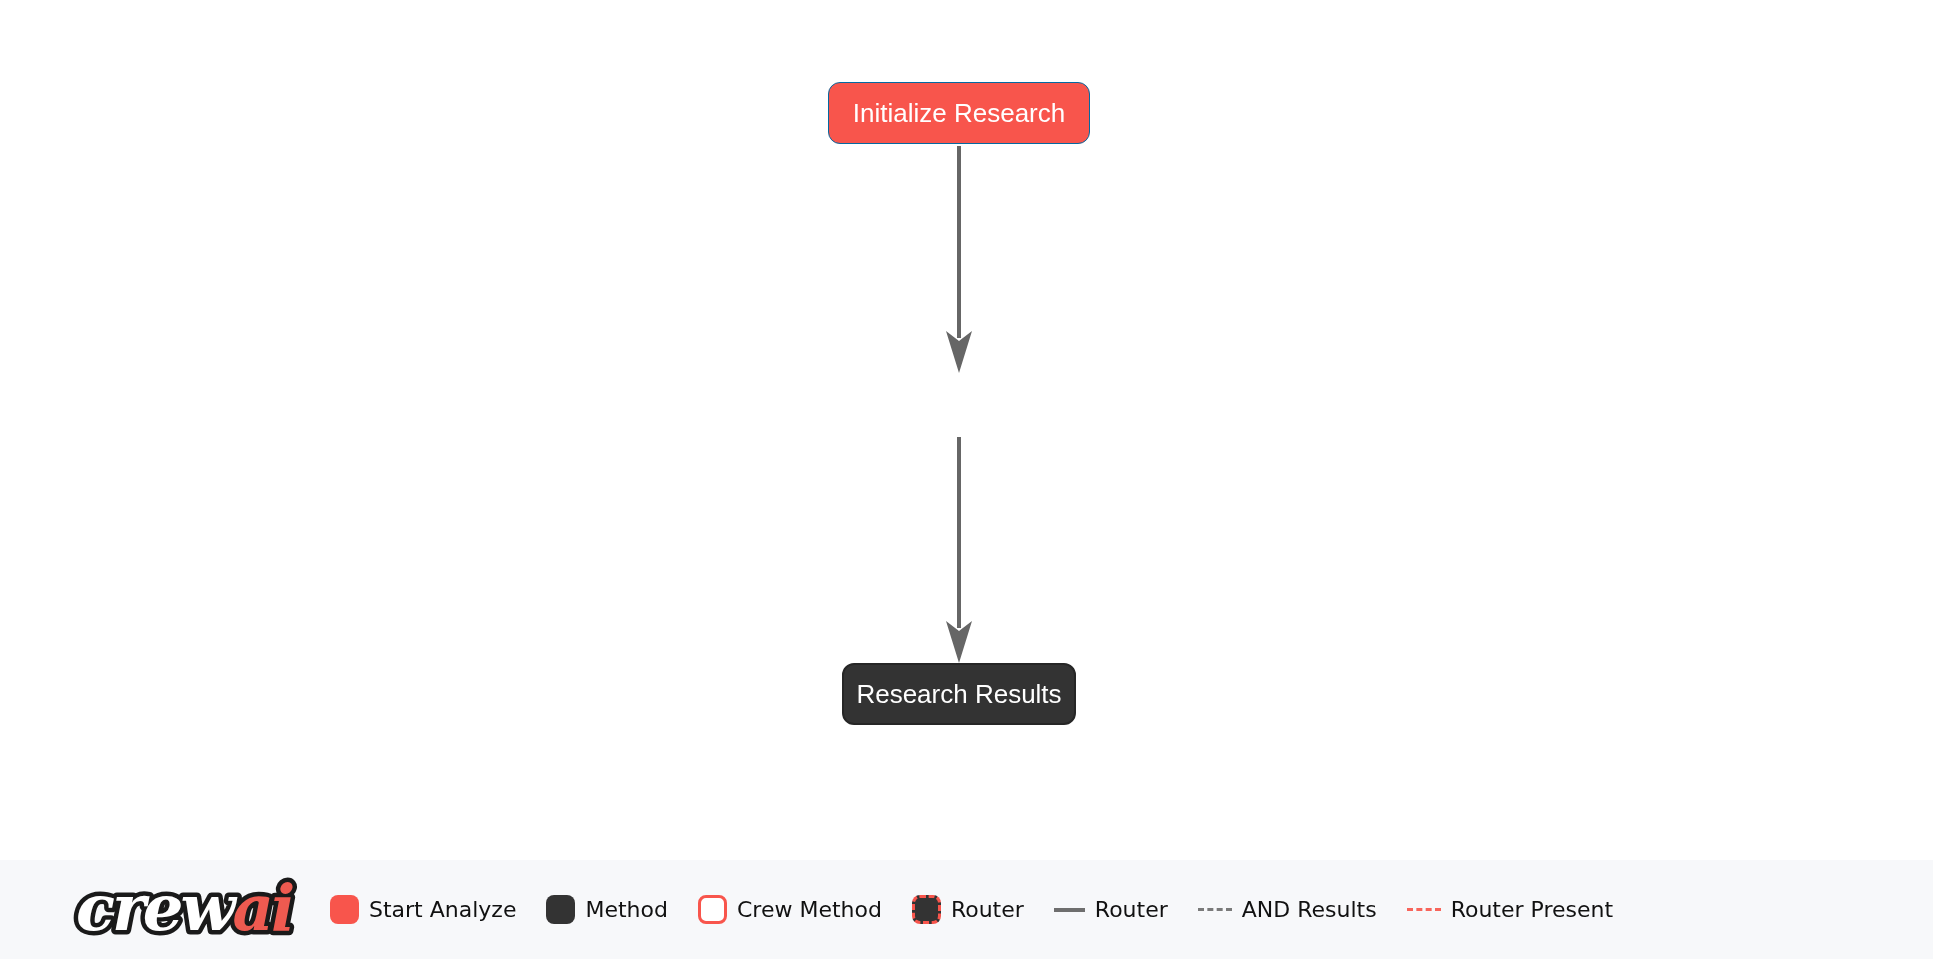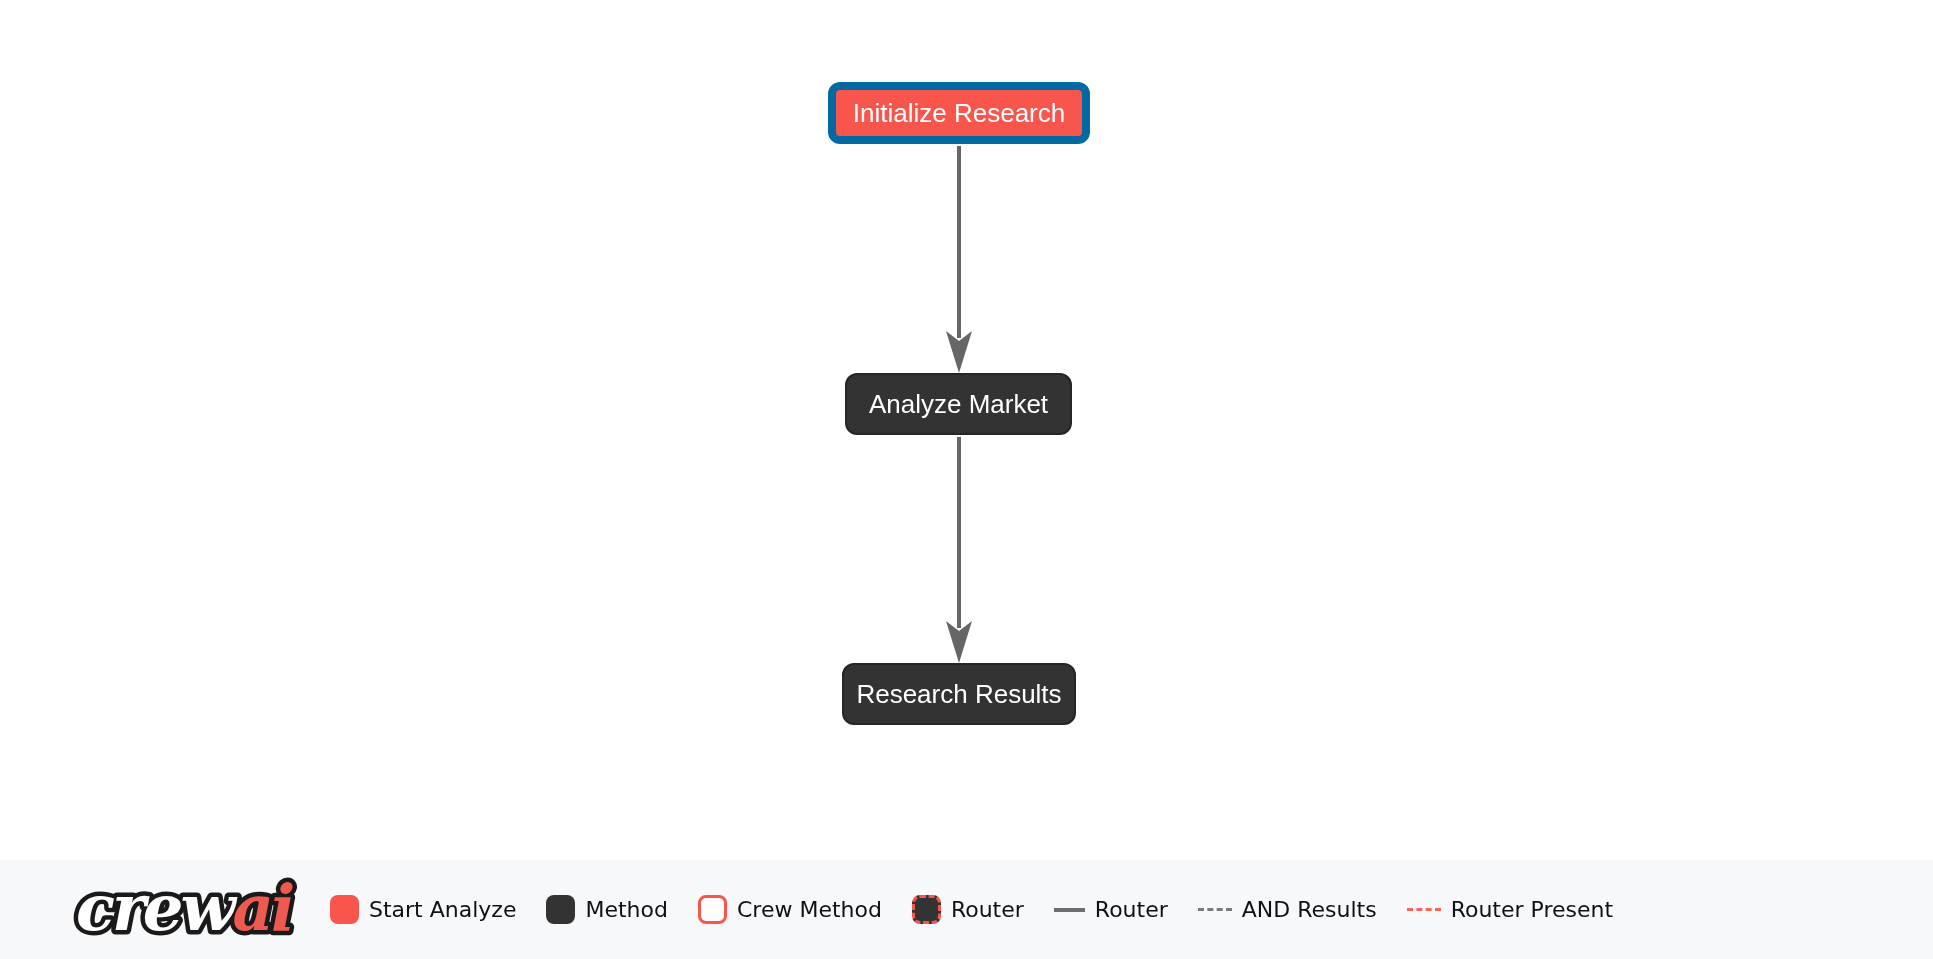--- a/index.html
+++ b/index.html
@@ -34,21 +34,21 @@
     color: #ffffff;
     font-size: 26px;
     font-family: "Liberation Sans", sans-serif;
     border-radius: 12px;
     box-sizing: border-box;
     cursor: pointer;
     white-space: nowrap;
   }
   .node-start {
     background: #F8554C;
-    border: 8px solid #0369a1;
+    border: 1px solid #0369a1;
   }
   .node-method {
     background: #333333;
     border: 2px solid #262626;
   }
   .node-initialize { left: 828px; top: 82px;  width: 262px; height: 62px; }
   .node-analyze    { left: 845px; top: 373px; width: 227px; height: 62px; }
   .node-present    { left: 842px; top: 663px; width: 234px; height: 62px; }
 
   
@@ -122,23 +122,20 @@
       <g>
         <line x1="959" y1="437" x2="959" y2="628" stroke="#666666" stroke-width="4"></line>
         <path d="M946,621 L959,631 L972,621 L959,663 Z" fill="#666666"></path>
       </g>
     </svg>
 
     <div class="node node-start node-initialize">
       <span>Initialize Research</span>
     </div>
 
-    <div class="node node-method node-analyze">
-      <span>Analyze Market</span>
-    </div>
 
     <div class="node node-method node-present">
       <span>Research Results</span>
     </div>
 
   </div>
 
   <footer class="legend-bar">
 
     <div class="logo-wrap">

